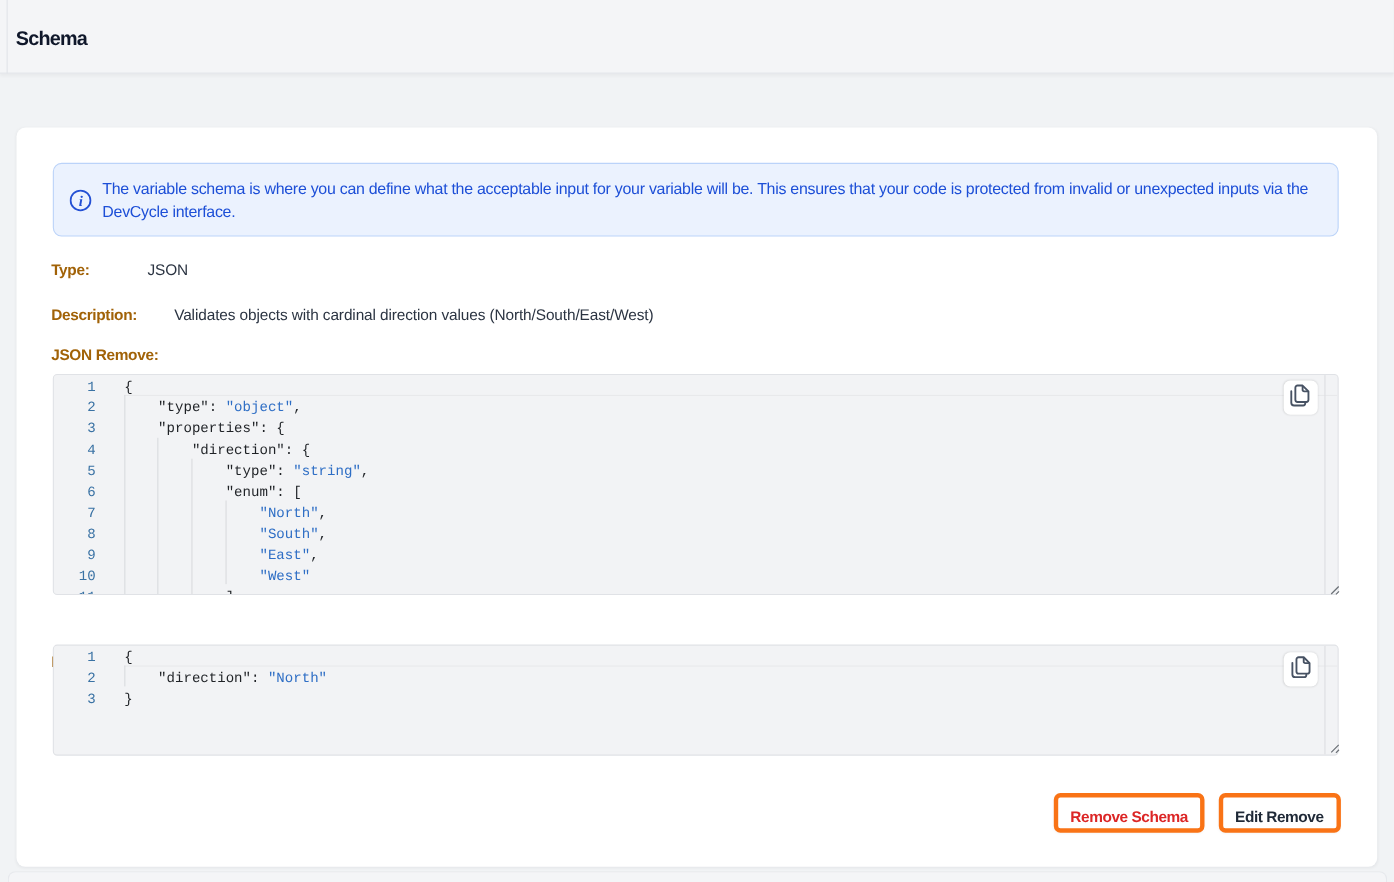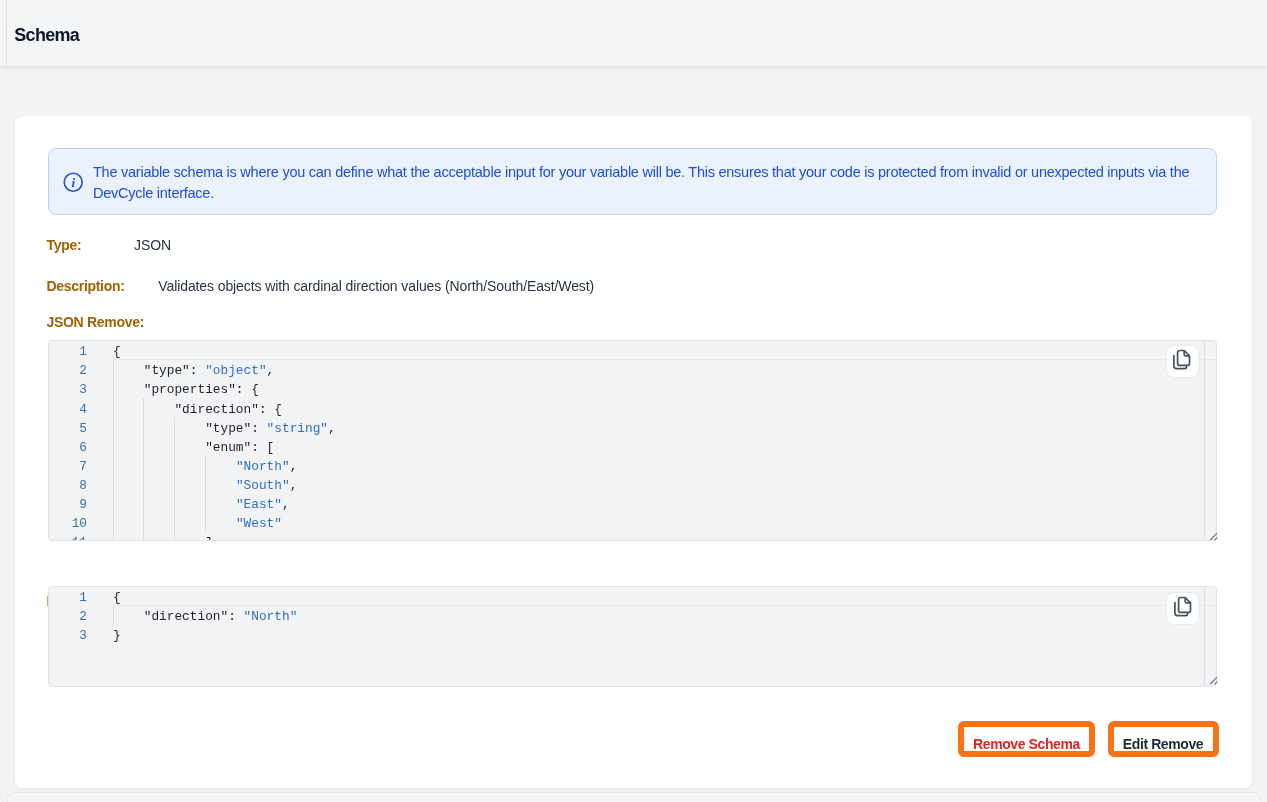--- a/index.html
+++ b/index.html
@@ -21,21 +21,21 @@
   .codebox { background:#f2f3f5; border:1px solid #e0e2e6; border-radius:4px; }
   .mono { font-family:"Liberation Mono", monospace; font-size:12.8px; line-height:19.1px; white-space:pre; }
   .gutter { color:#3a72a4; text-align:right; }
   .code k { color:#1f2226; font-style:normal; }
   .code s { color:#2e6ec5; font-style:normal; text-decoration:none; }
   .guide { background:#d9dbde; width:1px; }
   .hairline { background:#e8e9eb; height:1px; }
   .vsep { background:#dcdee2; width:1px; }
   .copybtn { width:31px; height:31px; background:#ffffff; border-radius:6px; box-shadow:0 0 2px rgba(0,0,0,0.12); }
   
-  .btn { height:36px; background:#fff; border:6px solid #f97316; border-radius:6px; font-size:14px; font-weight:700; letter-spacing:-0.4px; text-align:center; line-height:34px; box-shadow:0 1px 2px rgba(0,0,0,0.03); }
+  .btn { height:36px; background:#fff; border:4px solid #f97316; border-radius:6px; font-size:14px; font-weight:700; letter-spacing:-0.4px; text-align:center; line-height:34px; box-shadow:0 1px 2px rgba(0,0,0,0.03); }
 </style>
 </head>
 <body>
 <div class="abs" id="header"></div>
 <div class="abs" id="header-vline"></div>
 <div class="abs" id="h1">Schema</div>
 <div class="abs" id="card"></div>
 <div class="abs" id="alert"></div>
 <svg class="abs" id="infoicon" style="left:63px; top:171.5px;" width="21" height="21" viewBox="0 0 21 21">
   <circle cx="10.2" cy="10.2" r="9" fill="none" stroke="#2350d4" stroke-width="1.6"></circle>

